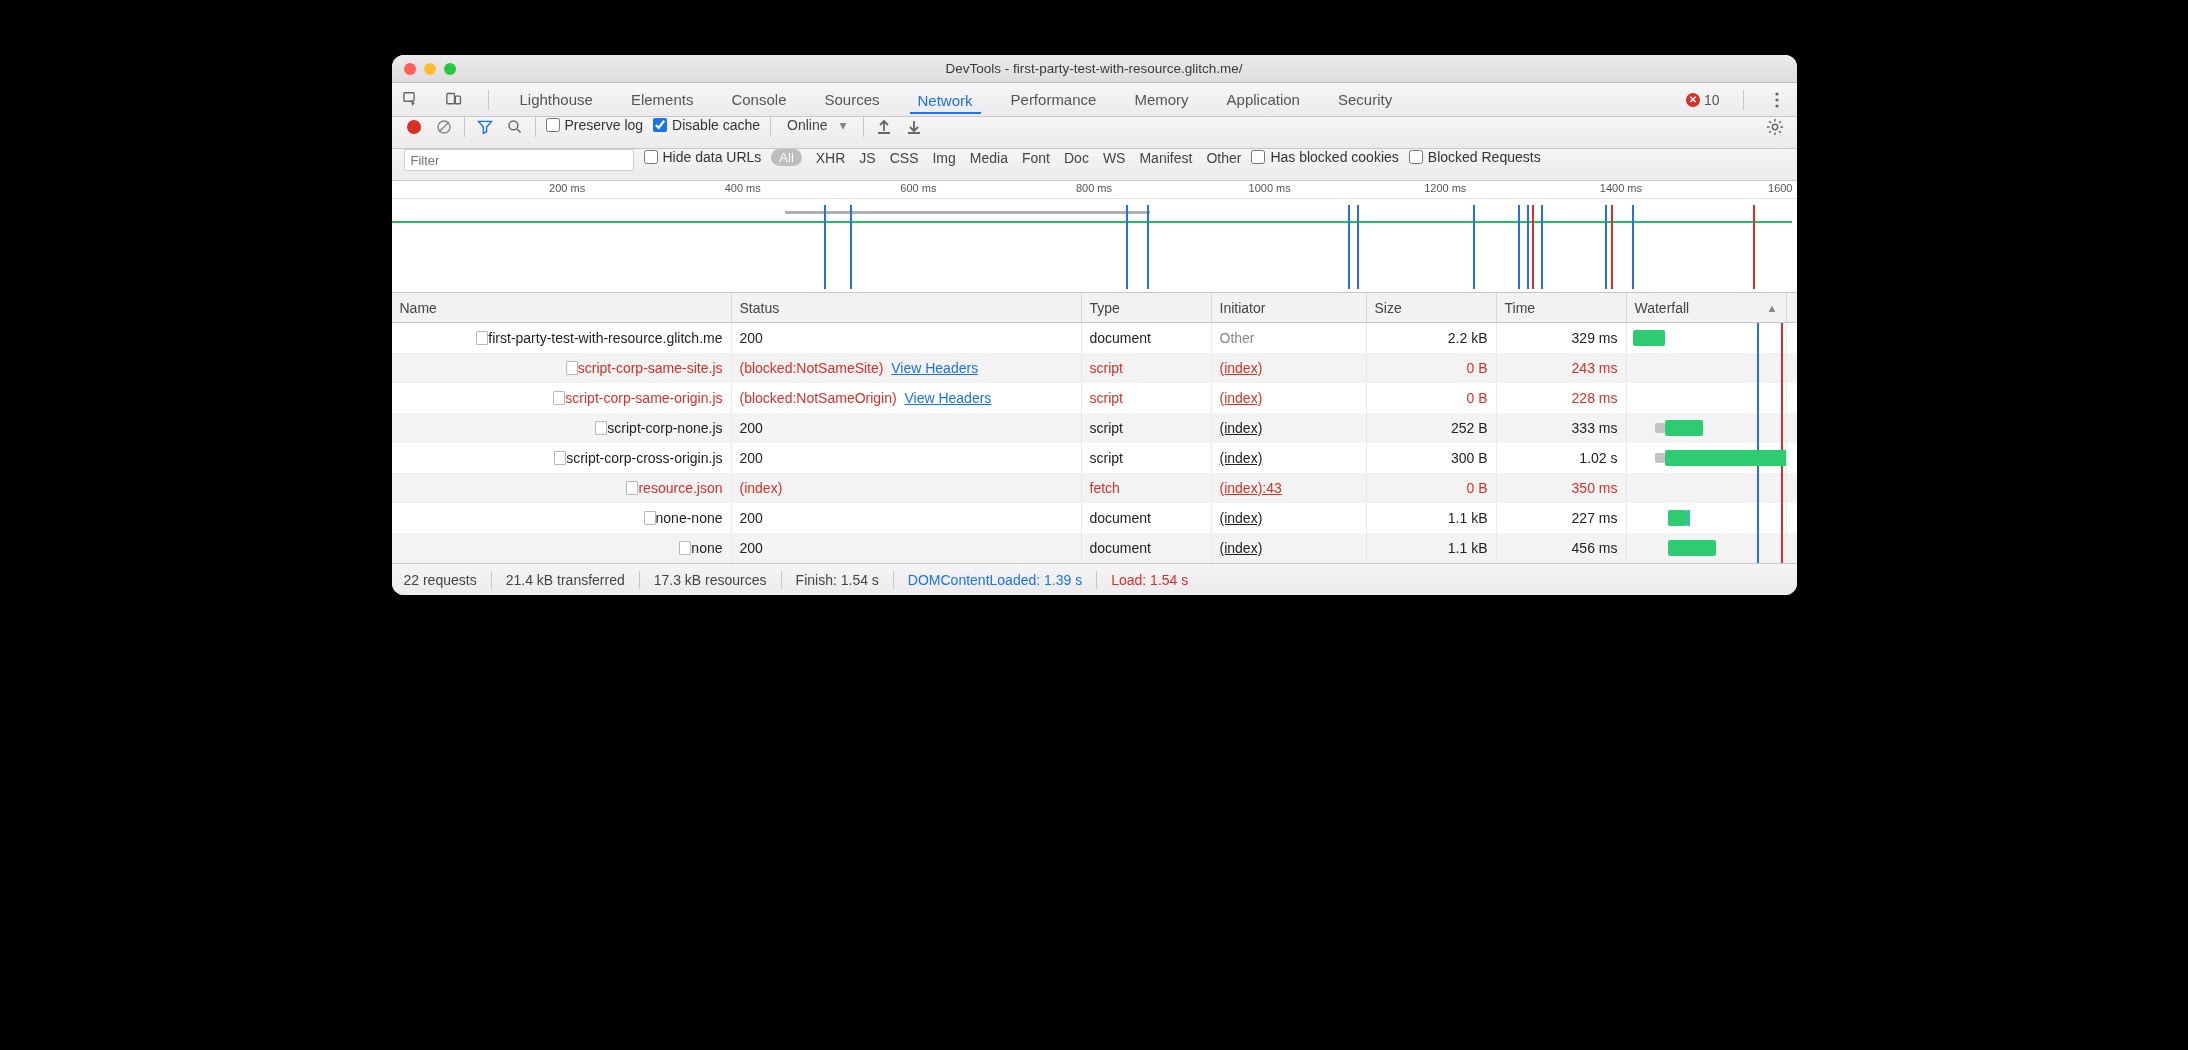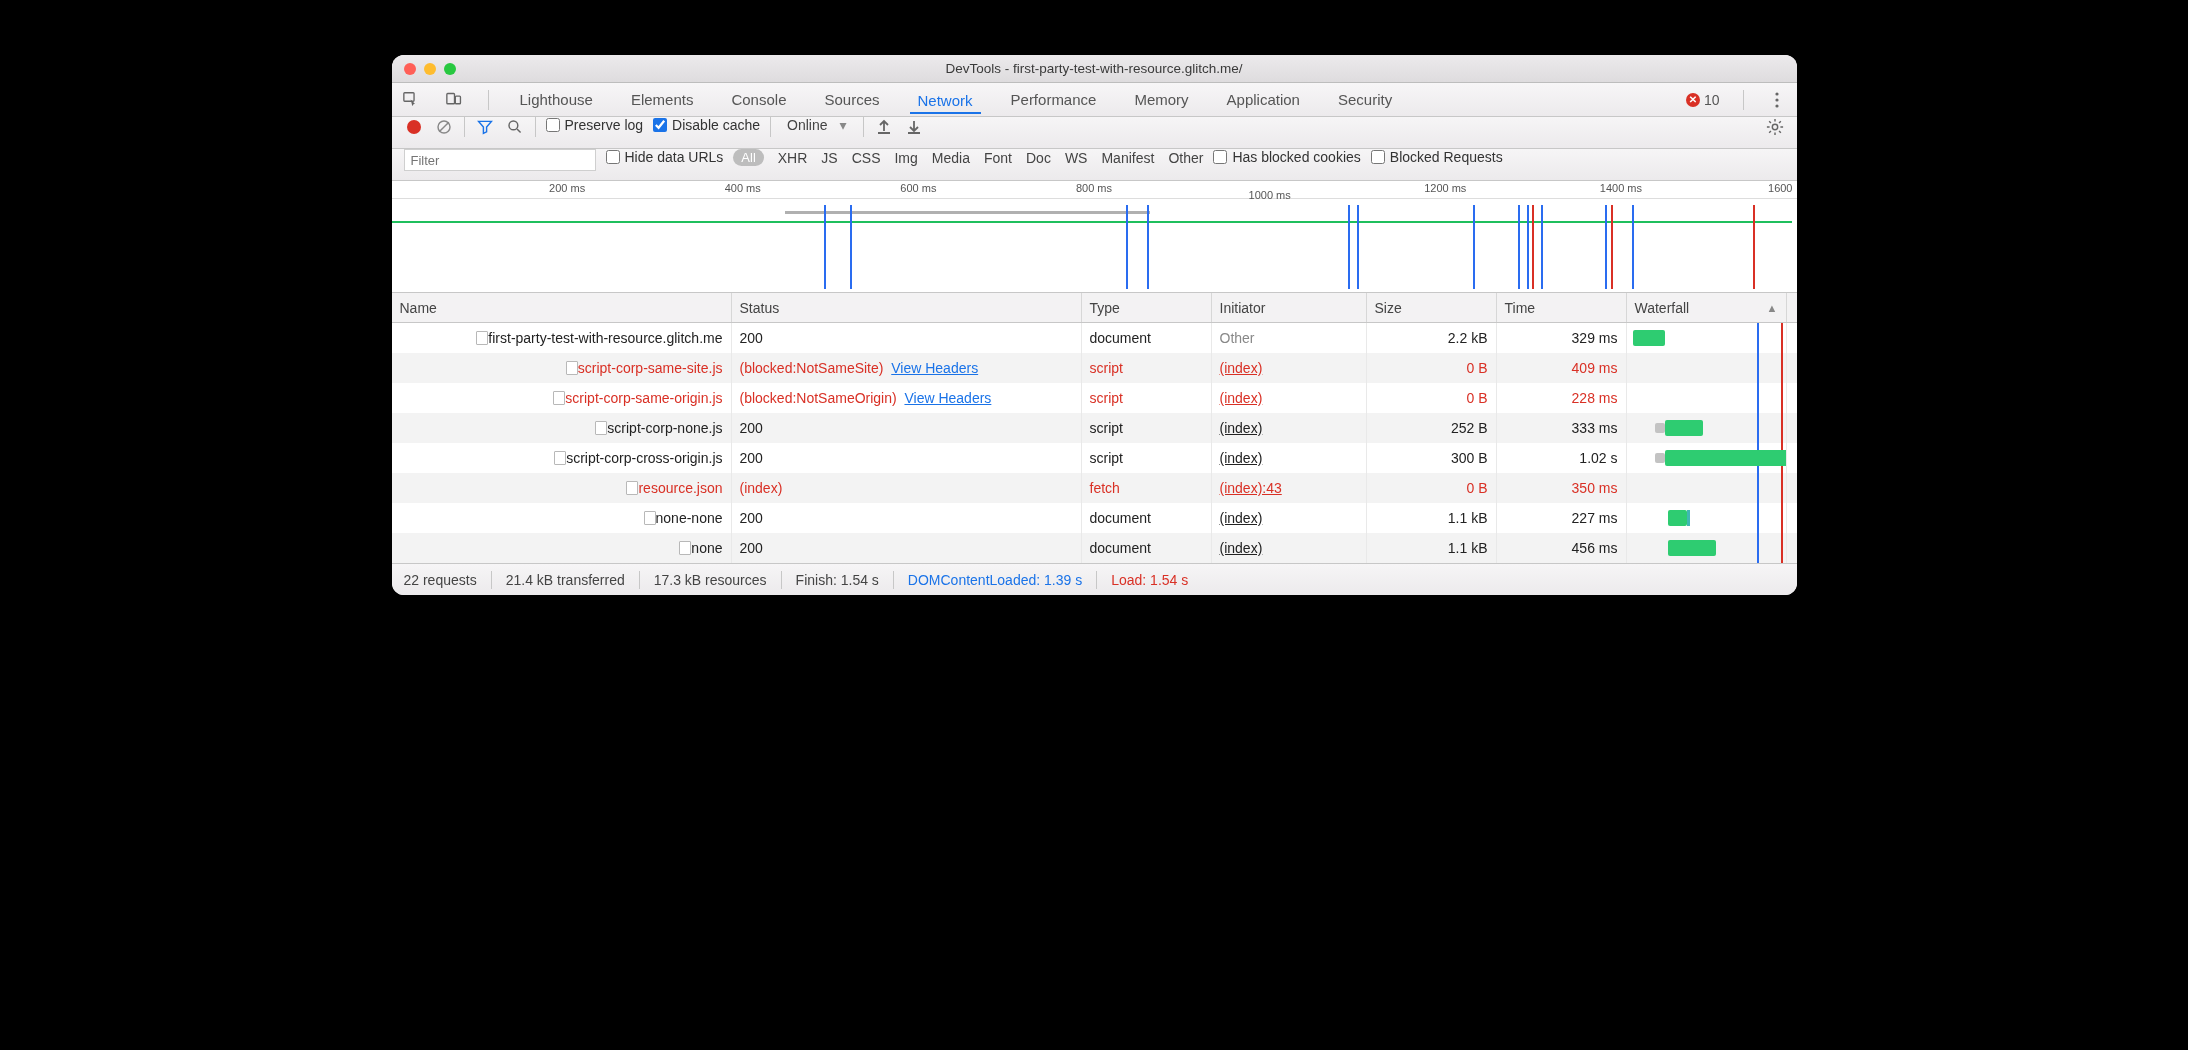--- a/index.html
+++ b/index.html
@@ -59,21 +59,21 @@
     gap: 10px;
     font-size: 14px;
     color:#333;
   }
   .rec-dot { width:14px; height:14px; border-radius:50%; background:#d93025; }
   .divider { width:1px; height:20px; background:#c7c7c7; }
   .cbwrap { display:flex; align-items:center; gap:5px; }
   .cbwrap input { width:14px; height:14px; accent-color:#1a73e8; }
   .select { display:flex; align-items:center; gap:12px; padding:0 6px; color:#444; }
   .filter-input {
-    width: 192px;
+    width: 230px;
     height: 22px;
     border: 1px solid #cfcfcf;
     background:#fff;
     padding: 0 6px;
     font-size:13px;
     color:#999;
   }
   .pill {
     background:#bdbdbd;
     color:#fff;
@@ -284,21 +284,21 @@
         <span>Blocked Requests</span>
     </label>
   </div>
 
   <div class="timeline">
     <div class="tick-row" id="tick-row">
         <span class="tick" style="right: 87.5%; transform: translateX(50%);">200 ms</span>
         <span class="tick" style="right: 75%; transform: translateX(50%);">400 ms</span>
         <span class="tick" style="right: 62.5%; transform: translateX(50%);">600 ms</span>
         <span class="tick" style="right: 50%; transform: translateX(50%);">800 ms</span>
-        <span class="tick" style="right: 37.5%; transform: translateX(50%); margin-top: 7px;">1000 ms</span>
+        <span class="tick" style="right: 37.5%; transform: translateX(50%);">1000 ms</span>
         <span class="tick" style="right: 25%; transform: translateX(50%);">1200 ms</span>
         <span class="tick" style="right: 12.5%; transform: translateX(50%);">1400 ms</span>
         <span class="tick" style="right: 4px; transform: none;">1600</span>
       </div>
     <div class="tl-body">
       <div class="tl-gray" style="left:28%; width:26%"></div>
       <div class="tl-line"></div>
       <div class="tl-v tl-blue" style="left:30.8%"></div>
       <div class="tl-v tl-blue" style="left:32.6%"></div>
       <div class="tl-v tl-blue" style="left:52.3%"></div>
@@ -366,21 +366,21 @@
         <div>
           <span>script</span>
         </div>
         <div>
           <span class="" style="text-decoration:underline;cursor:pointer;">(index)</span>
         </div>
         <div class="right">
           <span>0 B</span>
         </div>
         <div class="right">
-          <span>409 ms</span>
+          <span>243 ms</span>
         </div>
         <div class="wf-cell">
           <div class="wf-vline" style="left:82%;background:#2a6cf0"></div>
           <div class="wf-vline" style="left:97%;background:#d93025"></div>
         </div>
       </div>
       <div class="grid-row red-row">
         <div class="cell-name">
           <span class="file-ico"></span>
           <span>script-corp-same-origin.js</span>

